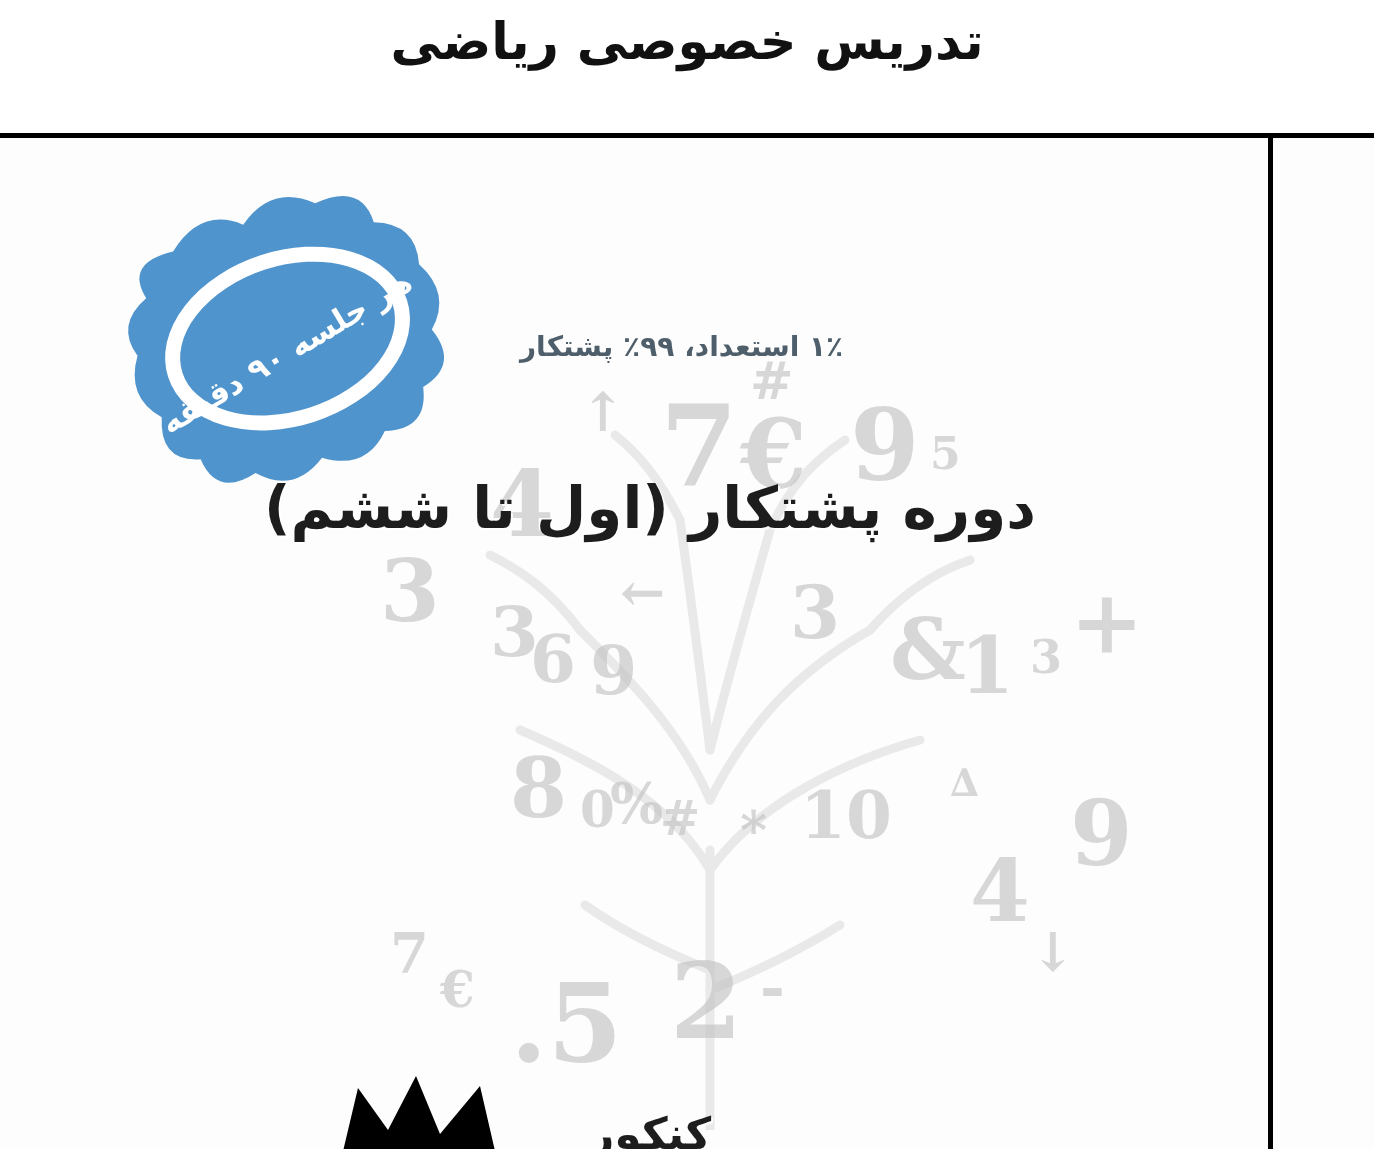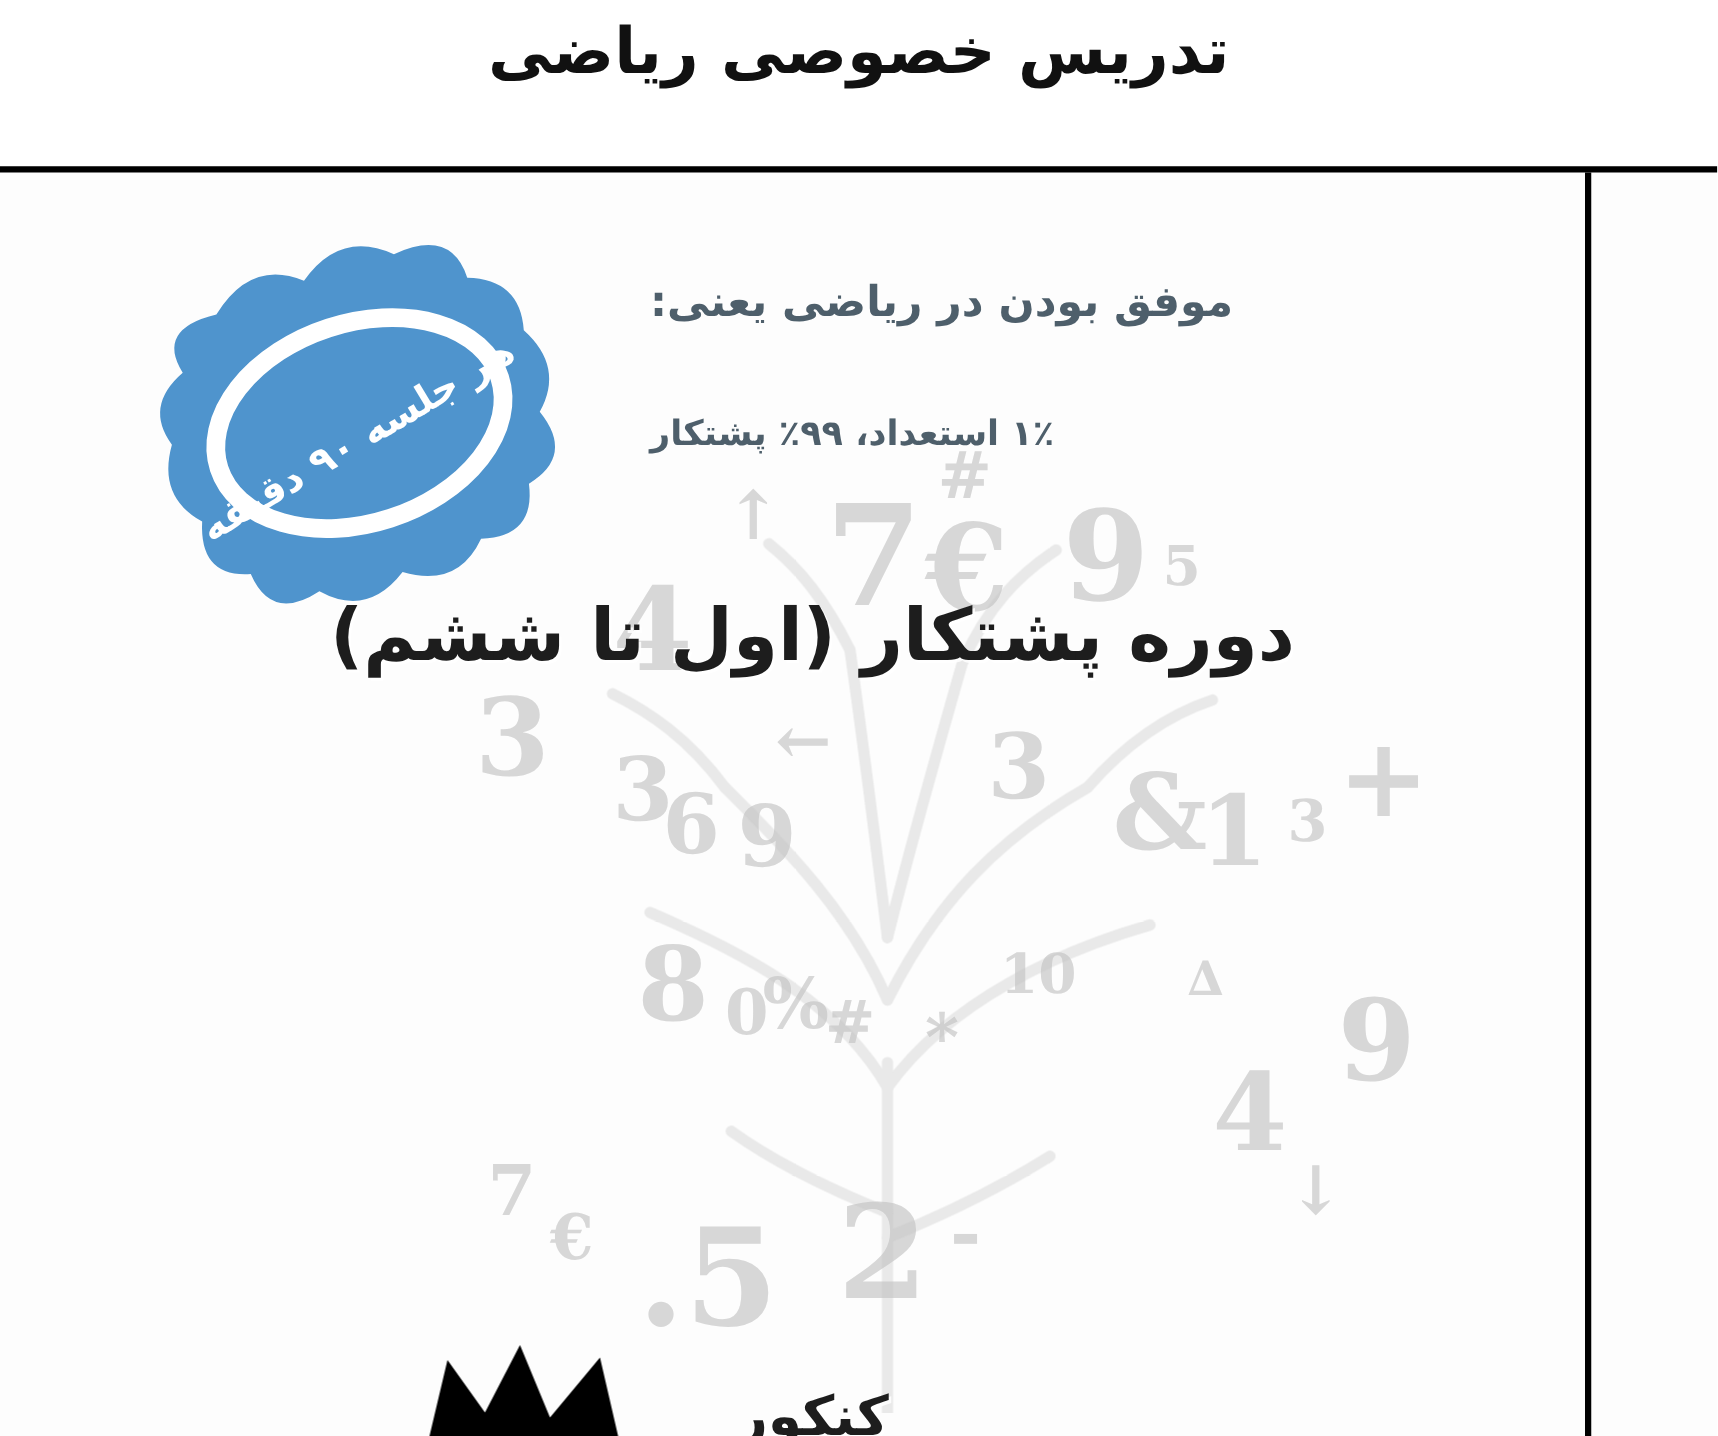--- a/index.html
+++ b/index.html
@@ -184,21 +184,21 @@
     <span style="top:230px; left:460px; font-size:72px;">3</span>
     <span style="top:230px; left:740px; font-size:88px;">+</span>
     <span style="top:260px; left:560px; font-size:84px;">&amp;</span>
     <span style="top:280px; left:630px; font-size:78px;">1</span>
     <span style="top:290px; left:700px; font-size:46px;">3</span>
     <span style="top:400px; left:180px; font-size:82px;">8</span>
     <span style="top:430px; left:280px; font-size:56px;">%</span>
     <span style="top:440px; left:250px; font-size:50px;">0</span>
     <span style="top:450px; left:330px; font-size:48px;">#</span>
     <span style="top:460px; left:410px; font-size:52px;">*</span>
-    <span style="top:414px; left:470px; font-size:44px;">10</span>
+    <span style="top:436px; left:470px; font-size:66px;">10</span>
     <span style="top:440px; left:740px; font-size:90px;">9</span>
     <span style="top:500px; left:640px; font-size:86px;">4</span>
     <span style="top:600px; left:340px; font-size:104px;">2</span>
     <span style="top:612px; left:430px; font-size:60px;">-</span>
     <span style="top:620px; left:180px; font-size:108px;">5.</span>
     <span style="top:580px; left:60px; font-size:56px;">7</span>
     <span style="top:620px; left:110px; font-size:50px;">€</span>
     <span style="top:420px; left:620px; font-size:38px;">∆</span>
     <span style="top:40px; left:250px; font-size:54px;">↑</span>
     <span style="top:580px; left:700px; font-size:54px;">↓</span>
@@ -229,21 +229,20 @@
         <path d="M60 80 Q 50 40 100 44 Q 140 10 175 40 Q 215 10 250 42 Q 300 36 300 78
                  Q 340 92 330 132 Q 352 170 322 198 Q 338 240 296 250 Q 288 292 246 280
                  Q 216 312 178 286 Q 140 312 110 280 Q 66 292 62 250 Q 22 240 38 198
                  Q 10 168 34 132 Q 22 96 60 80 Z" fill="#4f94cd"></path>
         <ellipse cx="182" cy="162" rx="118" ry="80" fill="none" stroke="#ffffff" stroke-width="15"></ellipse>
       </g>
     </svg>
     <div class="stamp-text">هر جلسه ۹۰ دقیقه</div>
   </div>
 
-  <div class="intro-1">موفق بودن در ریاضی یعنی:</div>
   <div class="intro-2">۱٪ استعداد، ۹۹٪ پشتکار</div>
 
   <div class="course course-1">دوره پشتکار (اول تا ششم)</div>
   <div class="course course-4">کنکور</div>
 
   <svg class="arrow-mark" viewBox="0 0 220 96">
     <path d="M10 96 L28 20 L58 62 L86 8 L110 66 L150 18 L168 96 Z" fill="#000000"></path>
   </svg>
 
 </div>

